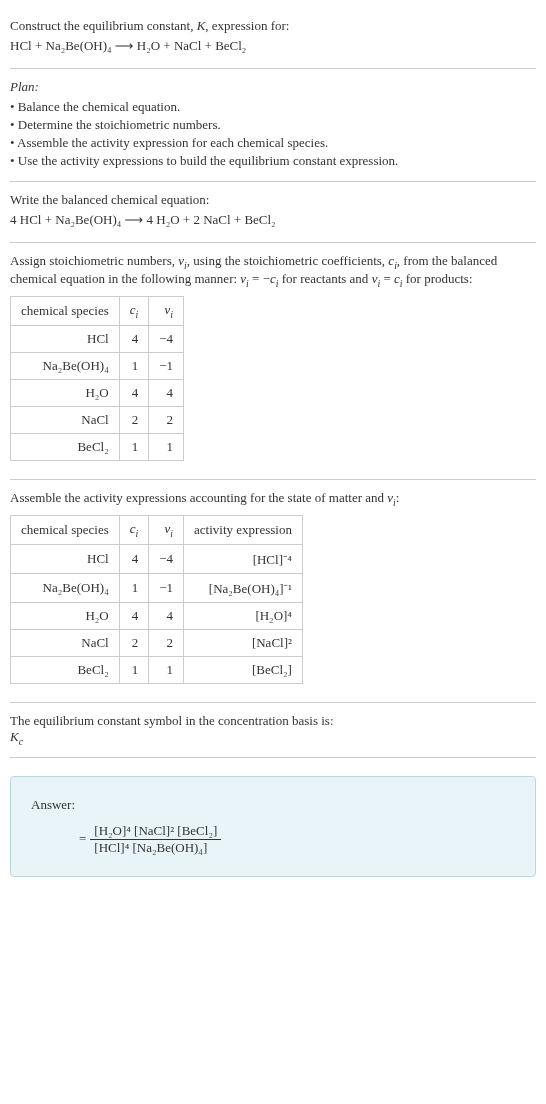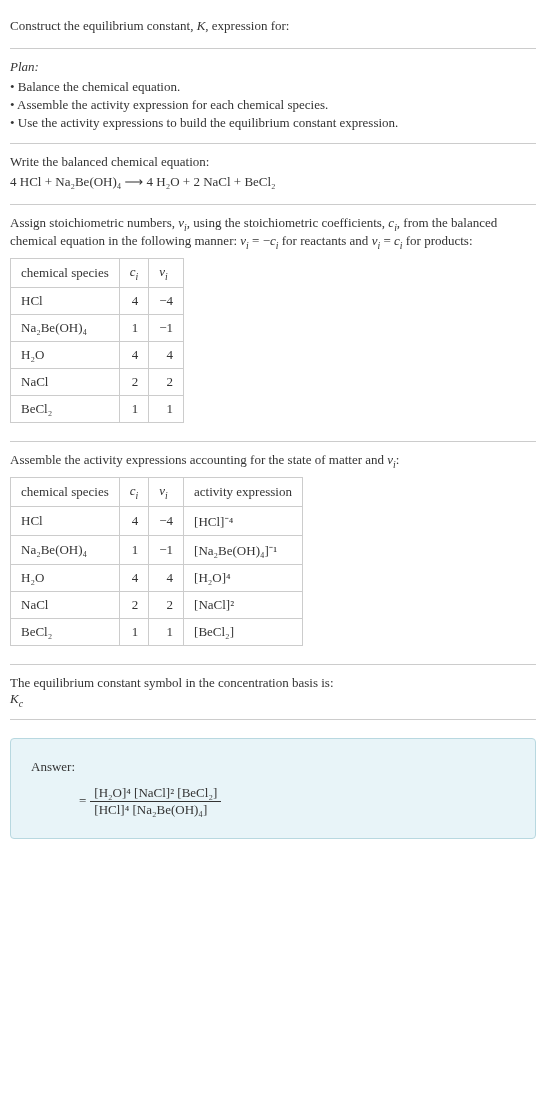--- a/index.html
+++ b/index.html
@@ -36,21 +36,21 @@
       margin-left: 0;
       margin-bottom: 2px;
     }
     table {
       border-collapse: collapse;
       margin: 8px 0;
     }
     th, td {
       border: 1px solid #ccc;
       padding: 5px 10px;
-      text-align: left;
+      text-align: right;
       font-weight: normal;
     }
     td.num {
       text-align: right;
     }
     .sub {
       font-size: 0.75em;
       vertical-align: sub;
     }
     .italic {
@@ -87,25 +87,27 @@
       margin-left: 30px;
       display: flex;
       align-items: center;
     }
   </style>
 </head>
 <body>
 
 <div class="section">
   <div class="intro-text">Construct the equilibrium constant, <span class="italic">K</span>, expression for:</div>
+  <div class="equation">HCl + Na₂Be(OH)₄  ⟶  H₂O + NaCl + BeCl₂</div>
 </div>
 
 <div class="section">
   <div class="plan-header">Plan:</div>
   <div class="plan-item">• Balance the chemical equation.</div>
+  <div class="plan-item">• Determine the stoichiometric numbers.</div>
   <div class="plan-item">• Assemble the activity expression for each chemical species.</div>
   <div class="plan-item">• Use the activity expressions to build the equilibrium constant expression.</div>
 </div>
 
 <div class="section">
   <div>Write the balanced chemical equation:</div>
   <div class="equation">4 HCl + Na₂Be(OH)₄  ⟶  4 H₂O + 2 NaCl + BeCl₂</div>
 </div>
 
 <div class="section">

